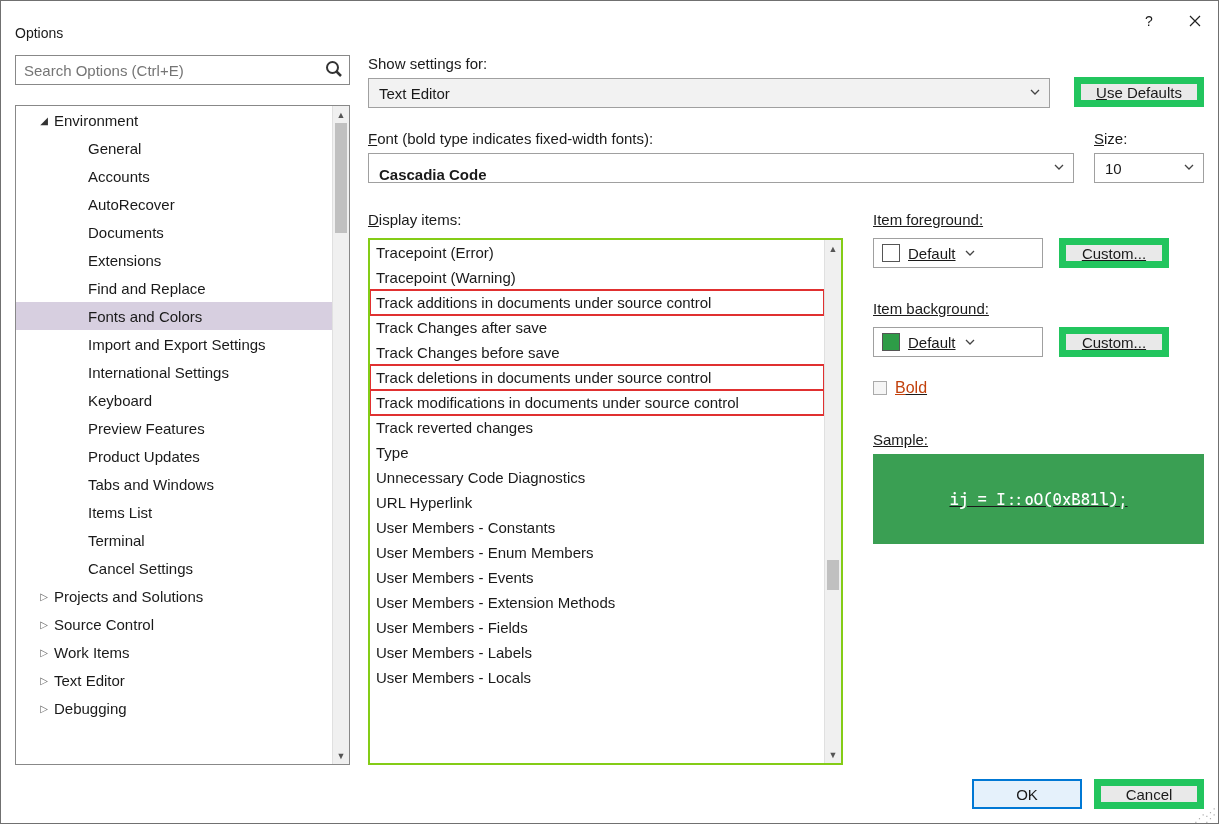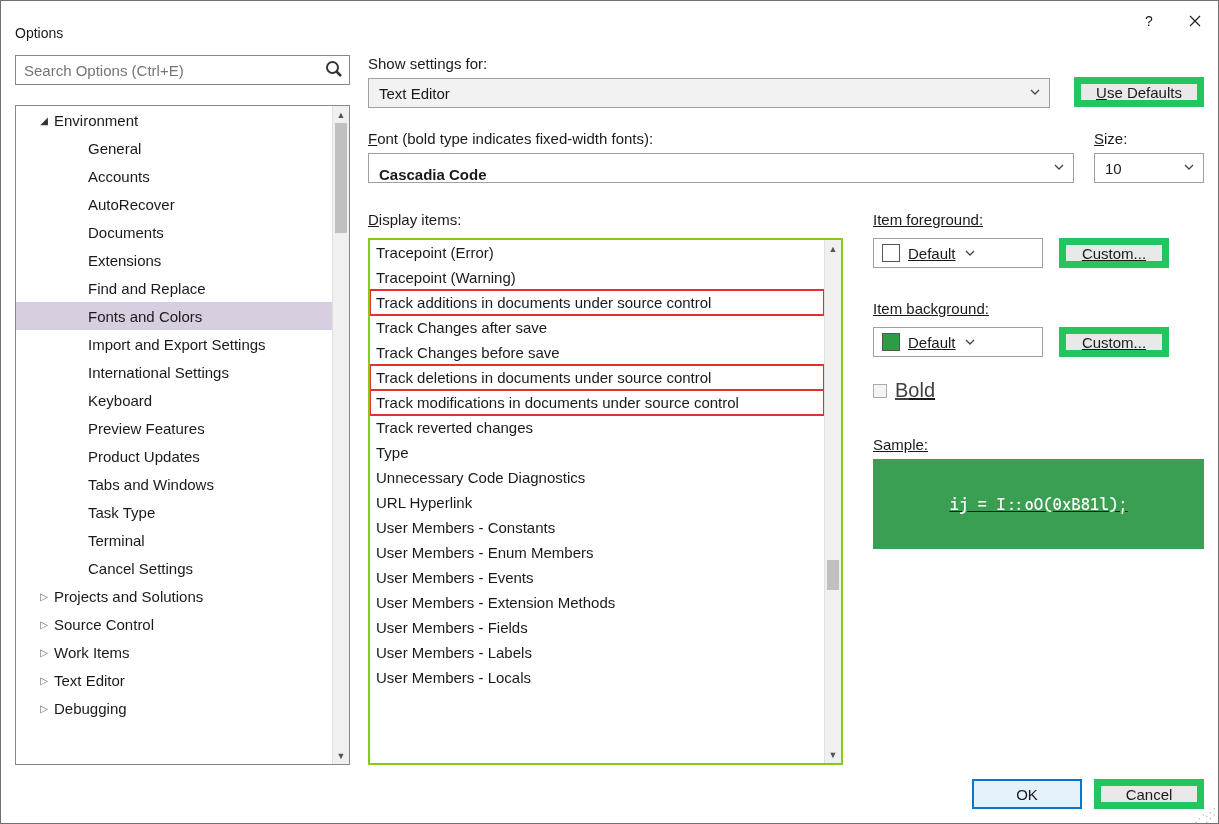--- a/index.html
+++ b/index.html
@@ -51,21 +51,21 @@
   .list-scroll-btn.up { top:0;}
   .list-scroll-btn.down{ bottom:0;}
   .list-item { height:25px; display:flex; align-items:center; padding:0 6px; font-size:15px; white-space:nowrap;}
   .list-item.highlight { outline:2px solid #e03030; outline-offset:-1px; }
   .right-col { flex:1; display:flex; flex-direction:column;text-decoration:underline; }
   .fg-row, .bg-row { display:flex; gap:16px; margin-top:4px; align-items:center; }
   .color-combo { border:1px solid #a0a0a0; height:30px; width:170px; background:#fff; display:flex; align-items:center; padding:0 8px; position:relative; font-size:15px; gap:8px;}
   .swatch { width:18px; height:18px; border:1px solid #555; }
   .swatch.white { background:#fff; }
   .swatch.green { background:#2e9c47; }
-  .bold-row { margin-top:22px; display:flex; align-items:center; gap:8px; color:#404040; font-size:20px; }
+  .bold-row { margin-top:22px; display:flex; align-items:center; gap:8px; color:#c2410c; font-size:16px; }
   .bold-check { width:14px; height:14px; border:1px solid #aaa; background:#f5f5f5; }
   .sample-label { margin-top:34px; font-size:15px; }
   .sample-box { margin-top:6px; height:90px; background:#3a9f53; color:#fff; display:flex; align-items:center; justify-content:center; font-family:"Cascadia Code","Consolas",monospace; font-size:16px; }
   .bottom-bar { display:flex; justify-content:flex-end; padding:0 14px 14px 0; gap:12px; }
   .grip { position:absolute; right:2px; bottom:2px; color:#b0b0b0; font-size:11px; line-height:6px; text-align:right;}
   .ud { text-decoration:underline; }
 </style>
 </head>
 <body>
 
@@ -147,21 +147,21 @@
             <div class="tree-node leaf depth2">
               <span class="caret"></span>
               <span class="lbl">Product Updates</span>
             </div>
             <div class="tree-node leaf depth2">
               <span class="caret"></span>
               <span class="lbl">Tabs and Windows</span>
             </div>
             <div class="tree-node leaf depth2">
               <span class="caret"></span>
-              <span class="lbl">Task Type</span>
+              <span class="lbl">Items List</span>
             </div>
             <div class="tree-node leaf depth2">
               <span class="caret"></span>
               <span class="lbl">Terminal</span>
             </div>
             <div class="tree-node leaf depth2">
               <span class="caret"></span>
               <span class="lbl">Cancel Settings</span>
             </div>
             <div class="tree-node collapsed depth1">

